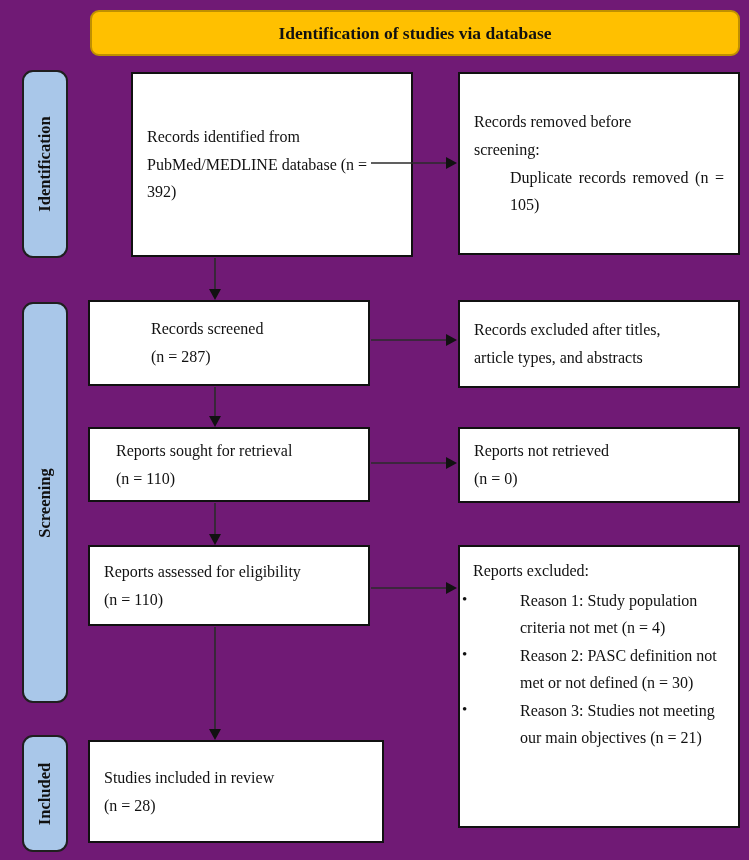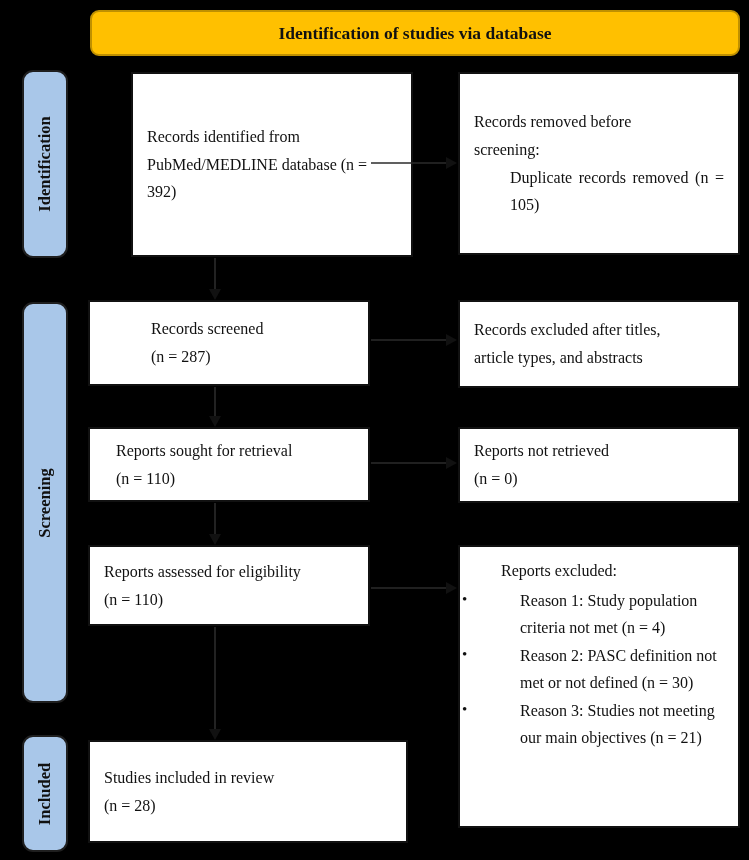--- a/index.html
+++ b/index.html
@@ -15,21 +15,21 @@
   body {
     margin: 0;
     background: #ffffff;
     font-family: "Liberation Serif", "DejaVu Serif", serif;
     color: var(--text_color);
   }
   .canvas {
     position: relative;
     width: 749px;
     height: 860px;
-    background: #000000;
+    background: #701a75;
     overflow: hidden;
   }
   .banner {
     position: absolute;
     left: 90px; top: 10px;
     width: 650px; height: 46px;
     background: var(--banner_fill);
     border: 2px solid var(--banner_border);
     border-radius: 9px;
     display: flex;
@@ -123,21 +123,21 @@
   <div class="fbox center" style="left:88px; top:427px; width:282px; height:75px;padding-left:12px;">
     <div class="pad pre">Reports sought for retrieval
 (n = 110)</div>
   </div>
 
   <div class="fbox center" style="left:88px; top:545px; width:282px; height:81px;">
     <div class="pad pre">Reports assessed for eligibility
 (n = 110)</div>
   </div>
 
-  <div class="fbox center" style="left:88px; top:740px; width:320px; height:103px;">
+  <div class="fbox center" style="left:88px; top:740px; width:296px; height:103px;">
     <div class="pad pre">Studies included in review
 (n = 28)</div>
   </div>
 
   <div class="fbox center" style="left:458px; top:72px; width:282px; height:183px;">
     <div class="pad">
       <div class="pre">Records removed before
 screening:</div>
       <div class="indent-block">Duplicate records removed (n = 105)</div>
     </div>
@@ -147,21 +147,21 @@
     <div class="pad pre">Records excluded after titles,
 article types, and abstracts</div>
   </div>
 
   <div class="fbox center" style="left:458px; top:427px; width:282px; height:76px;">
     <div class="pad pre">Reports not retrieved
 (n = 0)</div>
   </div>
 
   <div class="fbox" style="left:458px; top:545px; width:282px; height:283px; padding:10px 12px 10px 0;">
-    <div style="padding-left:13px;margin-left:28px;">Reports excluded:</div>
+    <div style="padding-left:13px;">Reports excluded:</div>
     <div class="reasons">
       <div class="reason-row">
         <span class="bullet">•</span>
         <span class="reason-text">Reason 1: Study population criteria not met (n = 4)</span>
       </div>
       <div class="reason-row">
         <span class="bullet">•</span>
         <span class="reason-text">Reason 2: PASC definition not met or not defined (n = 30)</span>
       </div>
       <div class="reason-row">

